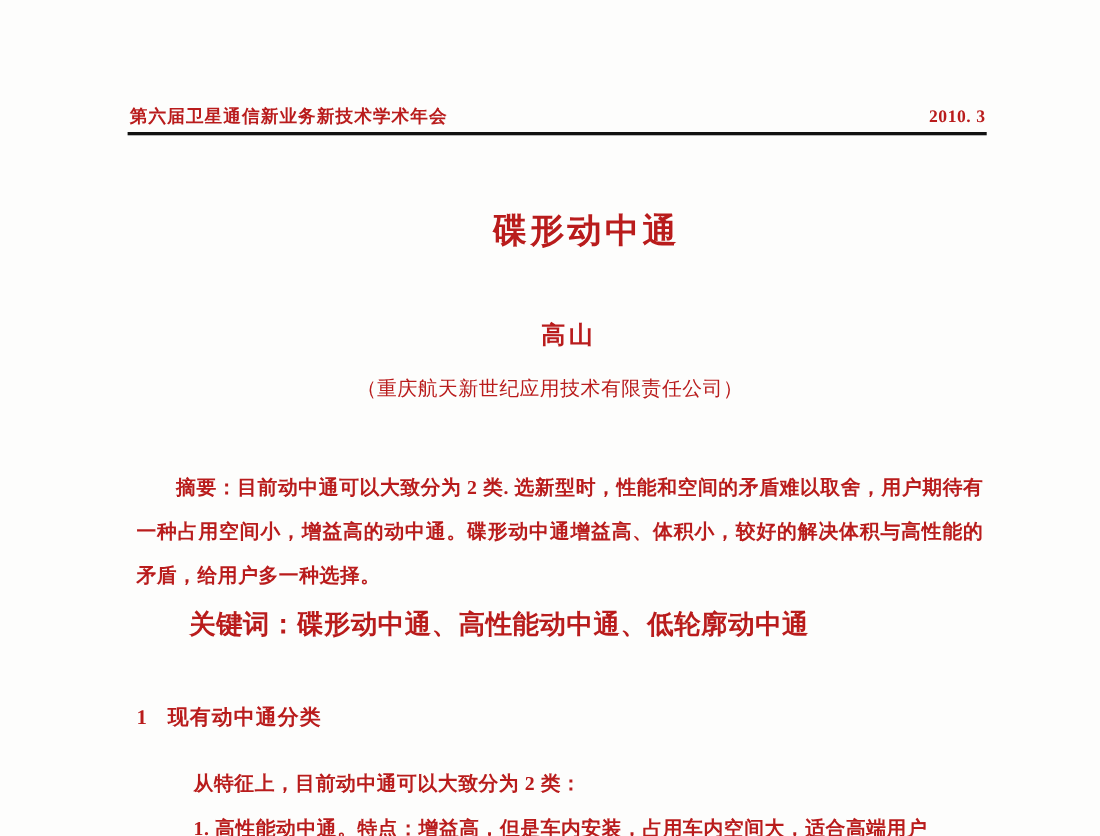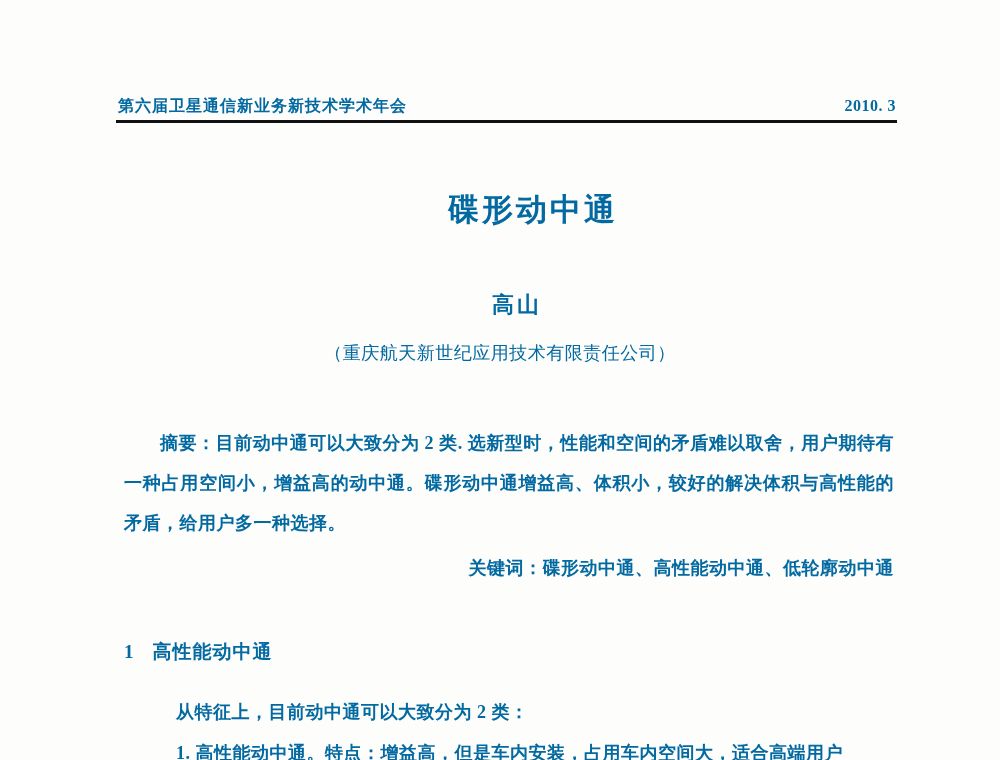--- a/index.html
+++ b/index.html
@@ -6,21 +6,21 @@
     margin: 0;
     padding: 0;
     background: #e8e8e8;
   }
   .page {
     position: relative;
     width: 1000px;
     height: 760px;
     margin: 0 auto;
     background: #fdfdfc;
-    color: #0369a1;
+    color: #b91c1c;
     font-family: "Liberation Serif", "DejaVu Serif", serif;
     overflow: hidden;
   }
 
   
   .header {
     position: absolute;
     top: 96px;
     left: 118px;
     right: 104px;
@@ -96,26 +96,25 @@
   .keywords .label {
     font-weight: 800;
     margin-top: 15px;
   }
   .keywords {
     position: absolute;
     top: 548px;
     left: 124px;
     right: 106px;
     margin: 0;
-    font-size: 18px;
+    font-size: 24px;
     line-height: 40px;
     font-weight: 700;
     text-indent: 2em;
     letter-spacing: 0.5px;
-    text-align: right;
   }
 
   
   .section-heading {
     position: absolute;
     top: 639px;
     left: 124px;
     right: 106px;
     margin: 0;
     font-size: 19px;
@@ -156,20 +155,20 @@
 
   <div class="author">高山</div>
 
   <div class="affiliation">（重庆航天新世纪应用技术有限责任公司）</div>
 
   <p class="abstract"><span class="label">摘要：</span><span>目前动中通可以大致分为 2 类. 选新型时，性能和空间的矛盾难以取舍，用户期待有一种占用空间小，增益高的动中通。碟形动中通增益高、体积小，较好的解决体积与高性能的矛盾，给用户多一种选择。</span></p>
 
   <p class="keywords"><span class="label">关键词：</span><span>碟形动中通、高性能动中通、低轮廓动中通</span></p>
 
   <h2 class="section-heading">
-    <span class="sec-num">1</span><span>高性能动中通</span>
+    <span class="sec-num">1</span><span>现有动中通分类</span>
   </h2>
 
   <p class="body-para p1">从特征上，目前动中通可以大致分为 2 类：</p>
 
   <p class="body-para p2">1. 高性能动中通。特点：增益高，但是车内安装，占用车内空间大，适合高端用户</p>
 
 </div>
 
 </body></html>

